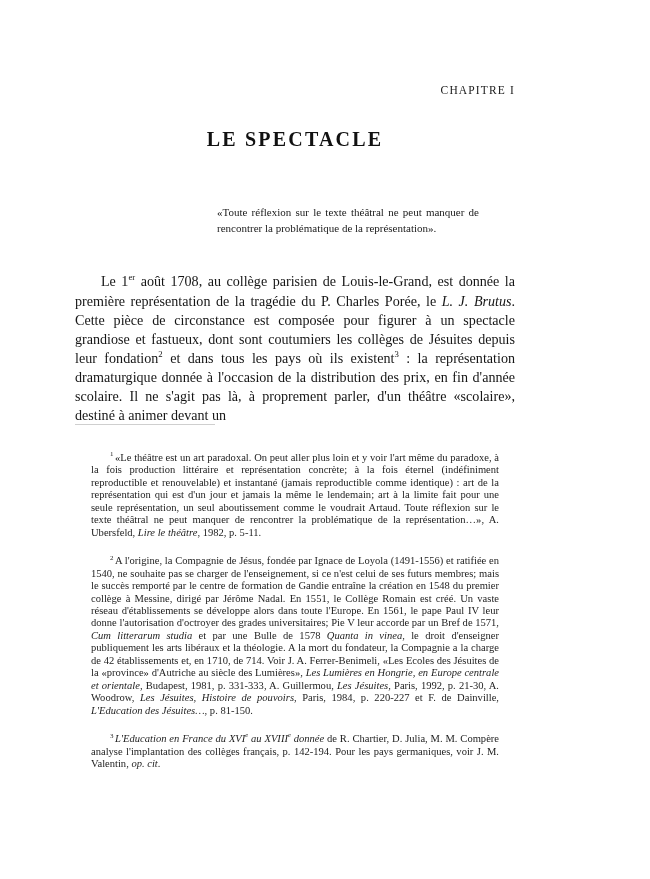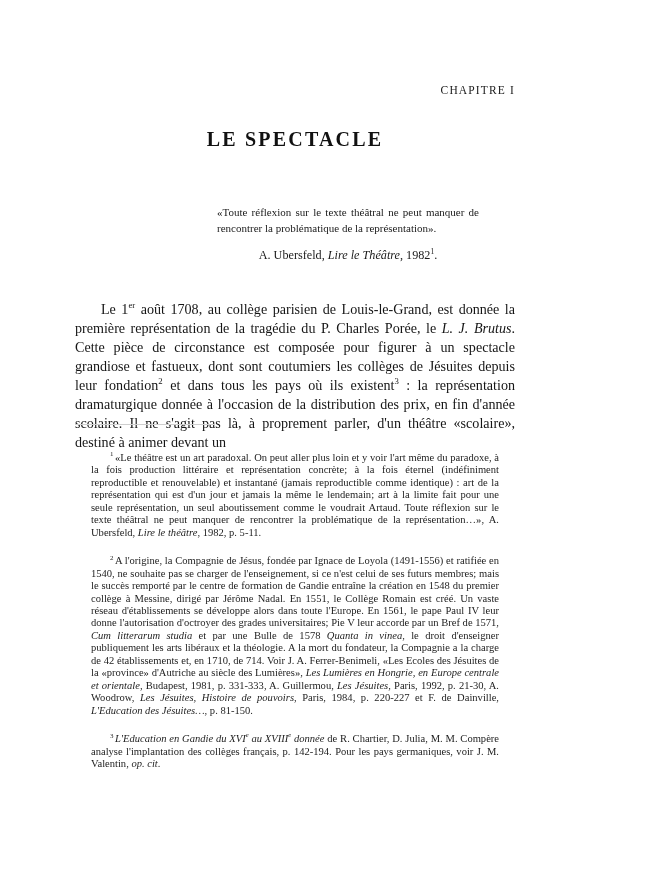--- a/index.html
+++ b/index.html
@@ -123,33 +123,30 @@
   <div class="text-block">
 
     <div class="chapter-label">CHAPITRE  I</div>
 
     <h1 class="chapter-title">LE  SPECTACLE</h1>
 
     <div class="epigraph">
       <span>«Toute réflexion sur le texte théâtral ne peut manquer de rencontrer la problématique de la représentation».</span>
     </div>
 
-    <div class="epigraph-attrib">
-      <span>A. Ubersfeld, </span><i>Lire le Théâtre</i><span>, 1982</span><sup>1</sup><span>.</span>
-    </div>
 
     <p class="body-para"><span>Le 1</span><sup>er</sup><span> août 1708, au collège parisien de Louis-le-Grand, est donnée la première représentation de la tragédie du P. Charles Porée, le </span><i>L. J. Brutus</i><span>. Cette pièce de circonstance est composée pour figurer à un spectacle grandiose et fastueux, dont sont coutumiers les collèges de Jésuites depuis leur fondation</span><sup>2</sup><span> et dans tous les pays où ils existent</span><sup>3</sup><span> : la représentation dramaturgique donnée à l'occasion de la distribution des prix, en fin d'année scolaire. Il ne s'agit pas là, à proprement parler, d'un théâtre «scolaire», destiné à animer devant un</span></p>
 
   </div>
 
   <div class="fn-rule"></div>
 
   <div class="footnotes">
 
     <p class="footnote"><sup class="fn-mark">1</sup><span>«Le théâtre est un art paradoxal. On peut aller plus loin et y voir l'art même du paradoxe, à la fois production littéraire et représentation concrète; à la fois éternel (indéfiniment reproductible et renouvelable) et instantané (jamais reproductible comme identique) : art de la représentation qui est d'un jour et jamais la même le lendemain; art à la limite fait pour une seule représentation, un seul aboutissement comme le voudrait Artaud. Toute réflexion sur le texte théâtral ne peut manquer de rencontrer la problématique de la représentation…», A. Ubersfeld, </span><i>Lire le théâtre</i><span>, 1982, p. 5-11.</span></p>
 
     <p class="footnote"><sup class="fn-mark">2</sup><span>A l'origine, la Compagnie de Jésus, fondée par Ignace de Loyola (1491-1556) et ratifiée en 1540, ne souhaite pas se charger de l'enseignement, si ce n'est celui de ses futurs membres; mais le succès remporté par le centre de formation de Gandie entraîne la création en 1548 du premier collège à Messine, dirigé par Jérôme Nadal. En 1551, le Collège Romain est créé. Un vaste réseau d'établissements se développe alors dans toute l'Europe. En 1561, le pape Paul IV leur donne l'autorisation d'octroyer des grades universitaires; Pie V leur accorde par un Bref de 1571, </span><i>Cum litterarum studia</i><span> et par une Bulle de 1578 </span><i>Quanta in vinea</i><span>, le droit d'enseigner publiquement les arts libéraux et la théologie. A la mort du fondateur, la Compagnie a la charge de 42 établissements et, en 1710, de 714. Voir J. A. Ferrer-Benimeli, «Les Ecoles des Jésuites de la «province» d'Autriche au siècle des Lumières», </span><i>Les Lumières en Hongrie, en Europe centrale et orientale</i><span>, Budapest, 1981, p. 331-333, A. Guillermou, </span><i>Les Jésuites</i><span>, Paris, 1992, p. 21-30, A. Woodrow, </span><i>Les Jésuites, Histoire de pouvoirs</i><span>, Paris, 1984, p. 220-227 et F. de Dainville, </span><i>L'Education des Jésuites…</i><span>, p. 81-150.</span></p>
 
-    <p class="footnote"><sup class="fn-mark">3</sup><i>L'Education en Gandie du XVI</i><i><sup>e</sup></i><i> au XVIII</i><i><sup>e</sup></i><i> donnée</i><span> de R. Chartier, D. Julia, M. M. Compère analyse l'implantation des collèges français, p. 142-194. Pour les pays germaniques, voir J. M. Valentin, </span><i>op. cit</i><span>.</span></p>
+    <p class="footnote"><sup class="fn-mark">3</sup><i>L'Education en France du XVI</i><i><sup>e</sup></i><i> au XVIII</i><i><sup>e</sup></i><i> donnée</i><span> de R. Chartier, D. Julia, M. M. Compère analyse l'implantation des collèges français, p. 142-194. Pour les pays germaniques, voir J. M. Valentin, </span><i>op. cit</i><span>.</span></p>
 
   </div>
 
 </div>
 
 </body></html>

